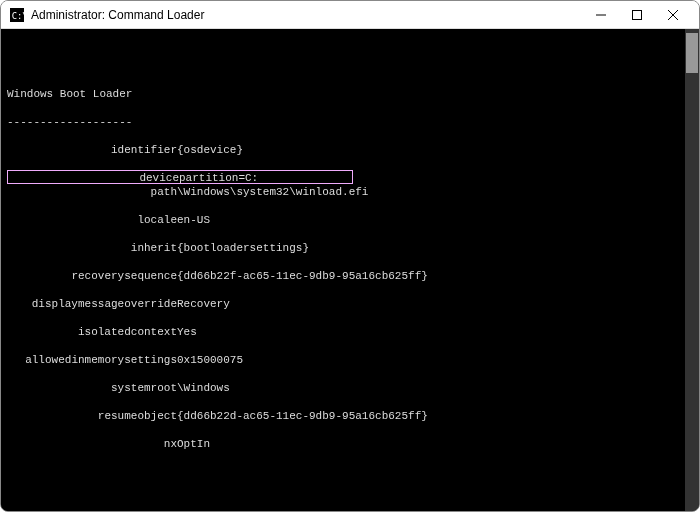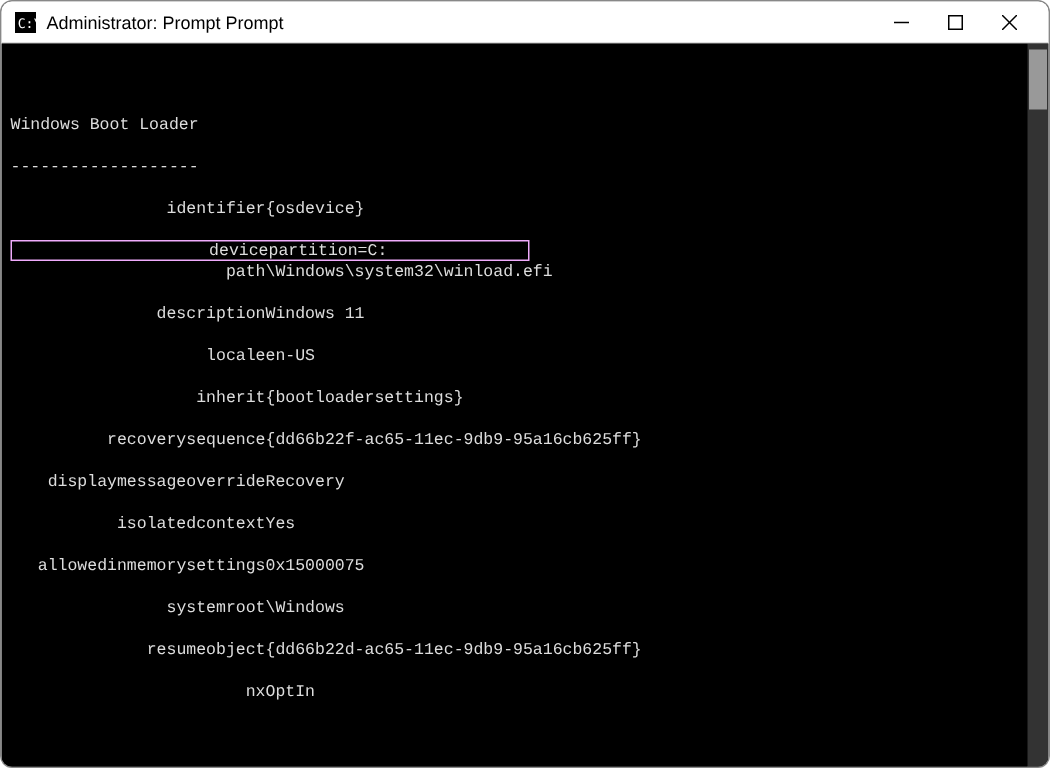--- a/index.html
+++ b/index.html
@@ -46,21 +46,21 @@
     background: #000;
     height: calc(512px - 28px);
     display: flex;
     overflow: hidden;
   }
   .console {
     background: #000;
     color: #ddd;
     font-size: 11px;
     line-height: 14px;
-    padding: 6px 0 6px 6px;
+    padding: 16px 0 6px 6px;
     white-space: pre;
     flex: 1;
     overflow: hidden;
   }
   .scrollbar {
     width: 14px;
     background: #333;
     position: relative;
   }
   .scrollbar-thumb {
@@ -82,21 +82,21 @@
 </head>
 <body>
 
 <div class="titlebar">
   <span class="icon">
     <svg viewBox="0 0 16 16">
         <rect x="0" y="0" width="16" height="16" fill="#000"></rect>
         <text x="2" y="12" fill="#fff" font-size="10" font-family="monospace">C:\</text>
       </svg>
   </span>
-  <span>Administrator: Prompt Prompt</span>
+  <span>Administrator: Command Loader</span>
   <span class="spacer"></span>
   <span class="winbtn">
     <svg viewBox="0 0 10 10">
         <line x1="0" y1="5" x2="10" y2="5" stroke="#000" stroke-width="1"></line>
       </svg>
   </span>
   <span class="winbtn">
     <svg viewBox="0 0 10 10">
         <rect x="0.5" y="0.5" width="9" height="9" fill="none" stroke="#000" stroke-width="1"></rect>
       </svg>
@@ -110,21 +110,20 @@
 </div>
 
 <div class="console-wrap">
 <div class="console">
 <span class="row">&nbsp;</span>
 <span class="row">Windows Boot Loader</span>
 <span class="row">-------------------</span>
 <span class="row"><span class="k">identifier</span><span>{osdevice}</span></span>
 <span class="row hl"><span class="k">device</span><span>partition=C:</span>              </span>
 <span class="row"><span class="k">path</span><span>\Windows\system32\winload.efi</span></span>
-<span class="row"><span class="k">description</span><span>Windows 11</span></span>
 <span class="row"><span class="k">locale</span><span>en-US</span></span>
 <span class="row"><span class="k">inherit</span><span>{bootloadersettings}</span></span>
 <span class="row"><span class="k">recoverysequence</span><span>{dd66b22f-ac65-11ec-9db9-95a16cb625ff}</span></span>
 <span class="row"><span class="k">displaymessageoverride</span><span>Recovery</span></span>
 <span class="row"><span class="k">isolatedcontext</span><span>Yes</span></span>
 <span class="row"><span class="k">allowedinmemorysettings</span><span>0x15000075</span></span>
 <span class="row"><span class="k">systemroot</span><span>\Windows</span></span>
 <span class="row"><span class="k">resumeobject</span><span>{dd66b22d-ac65-11ec-9db9-95a16cb625ff}</span></span>
 <span class="row"><span class="k">nx</span><span>OptIn</span></span>
 

